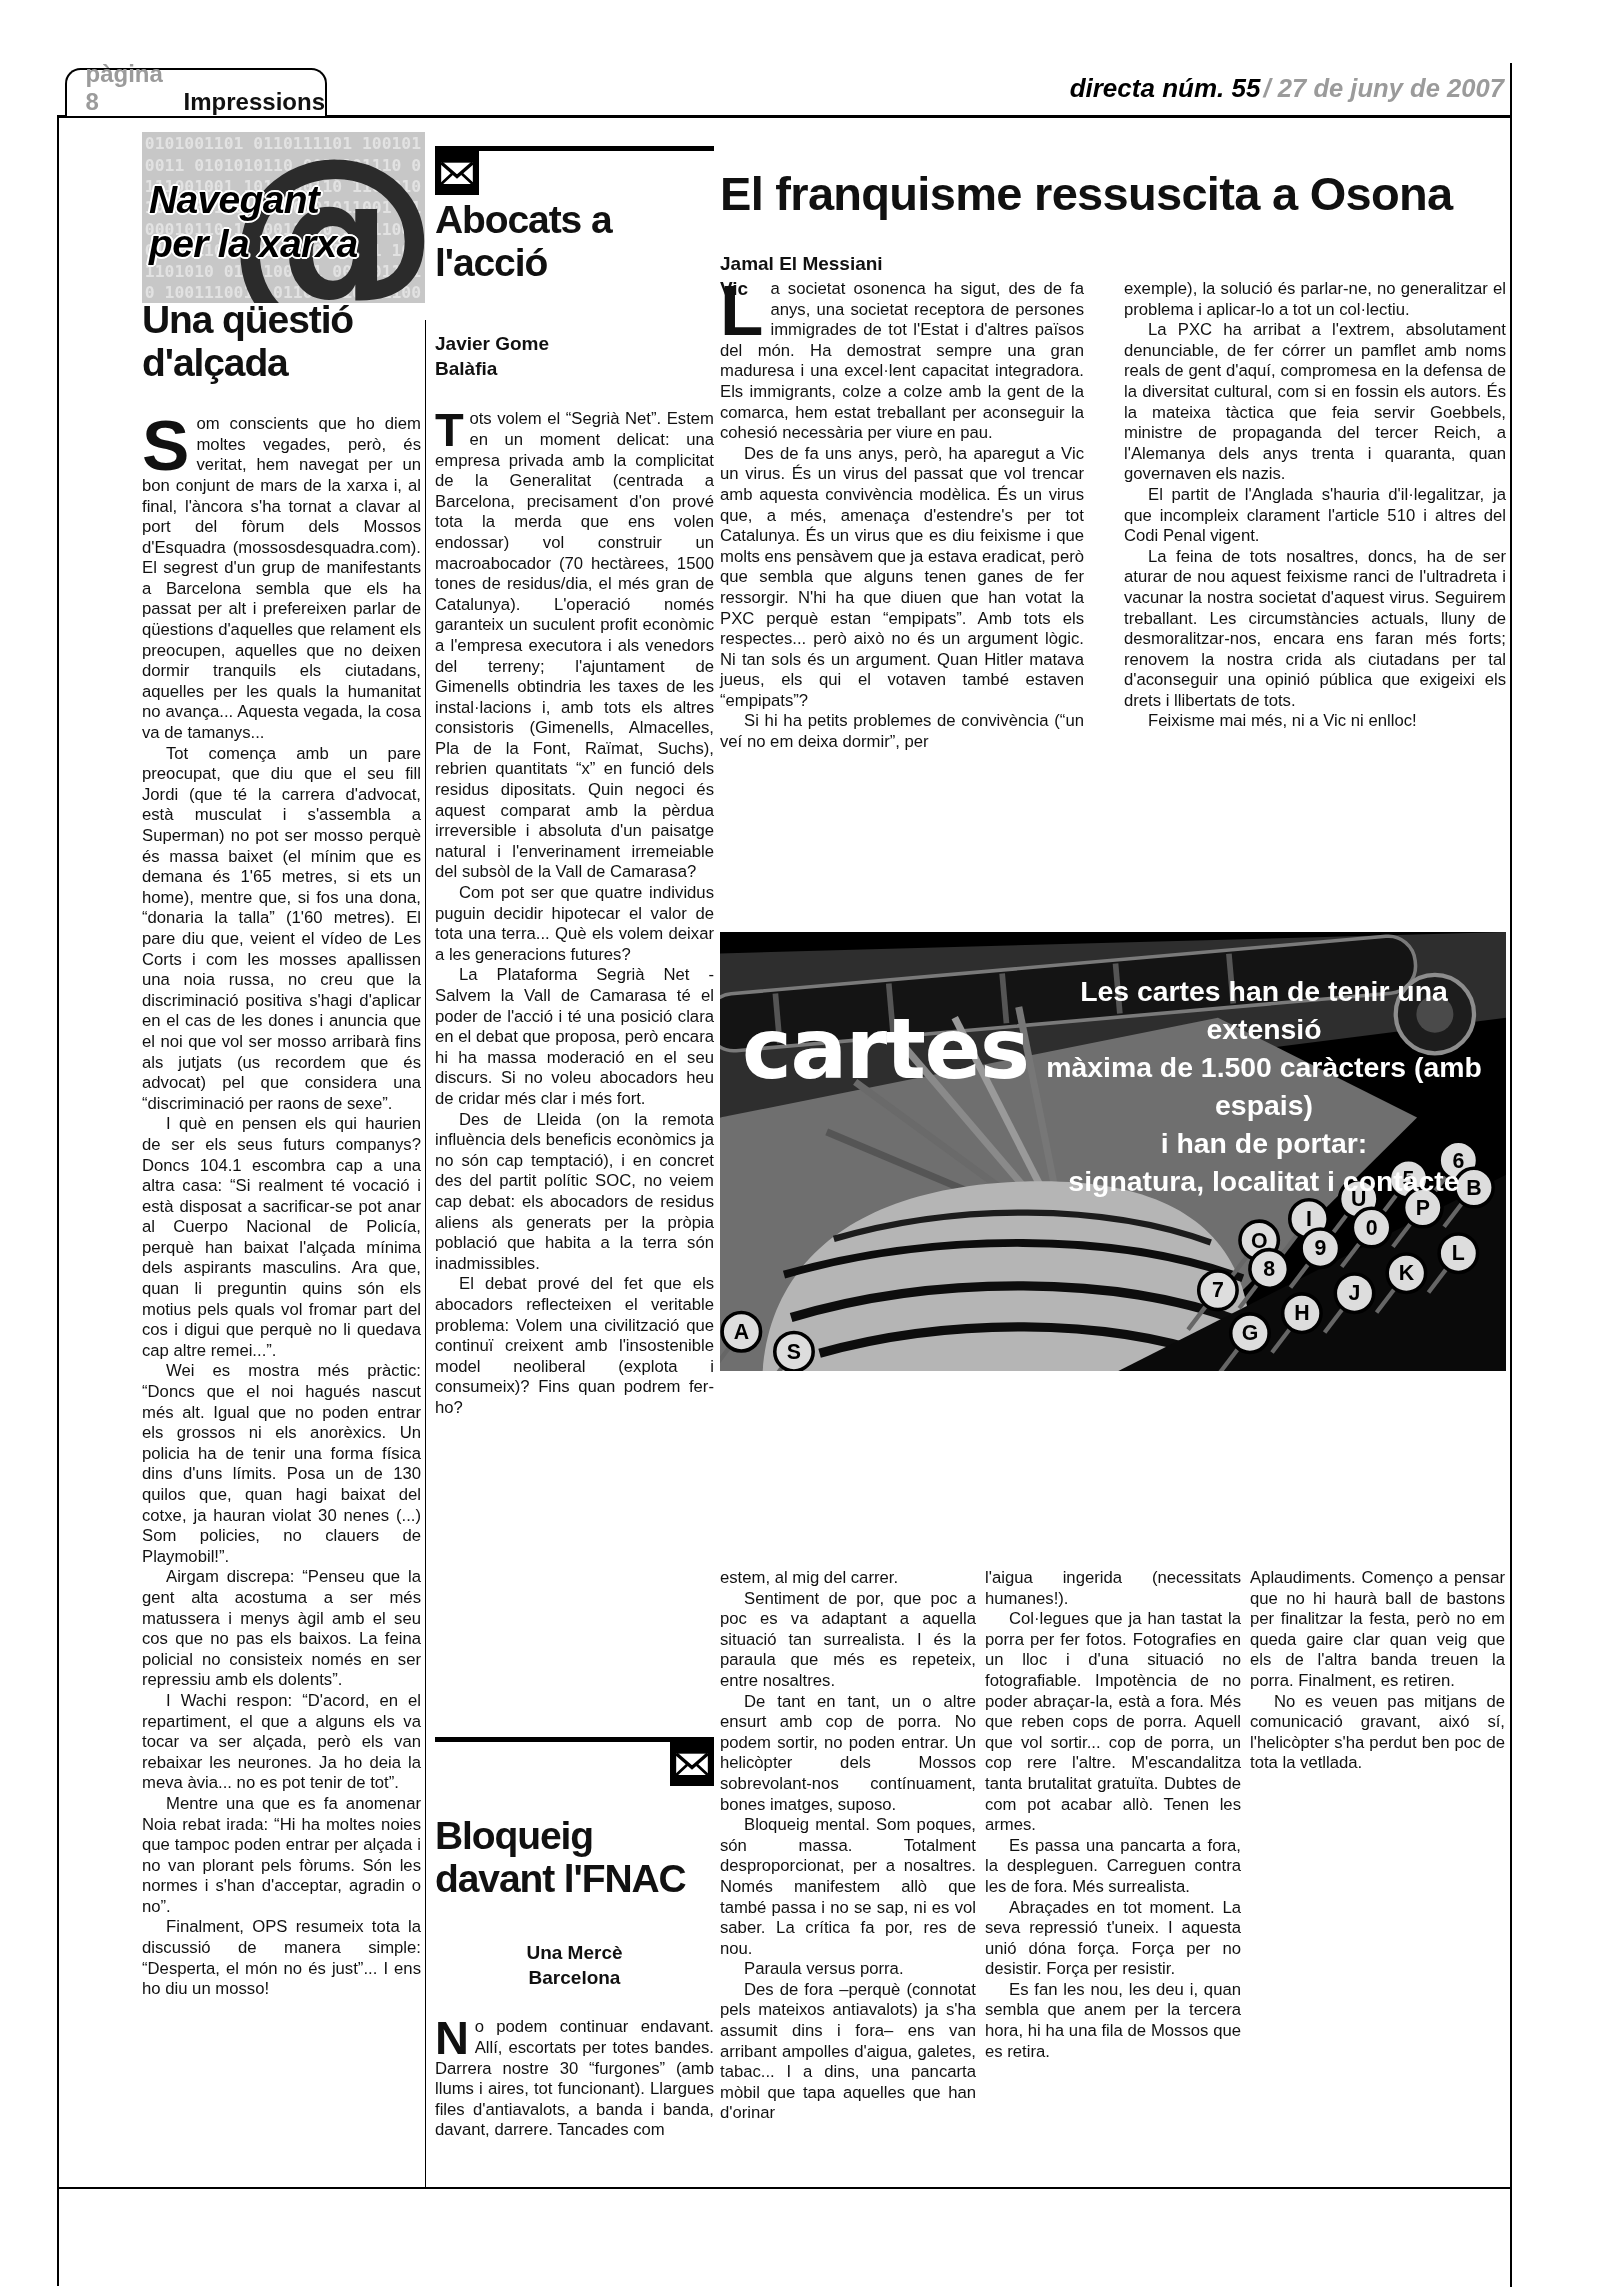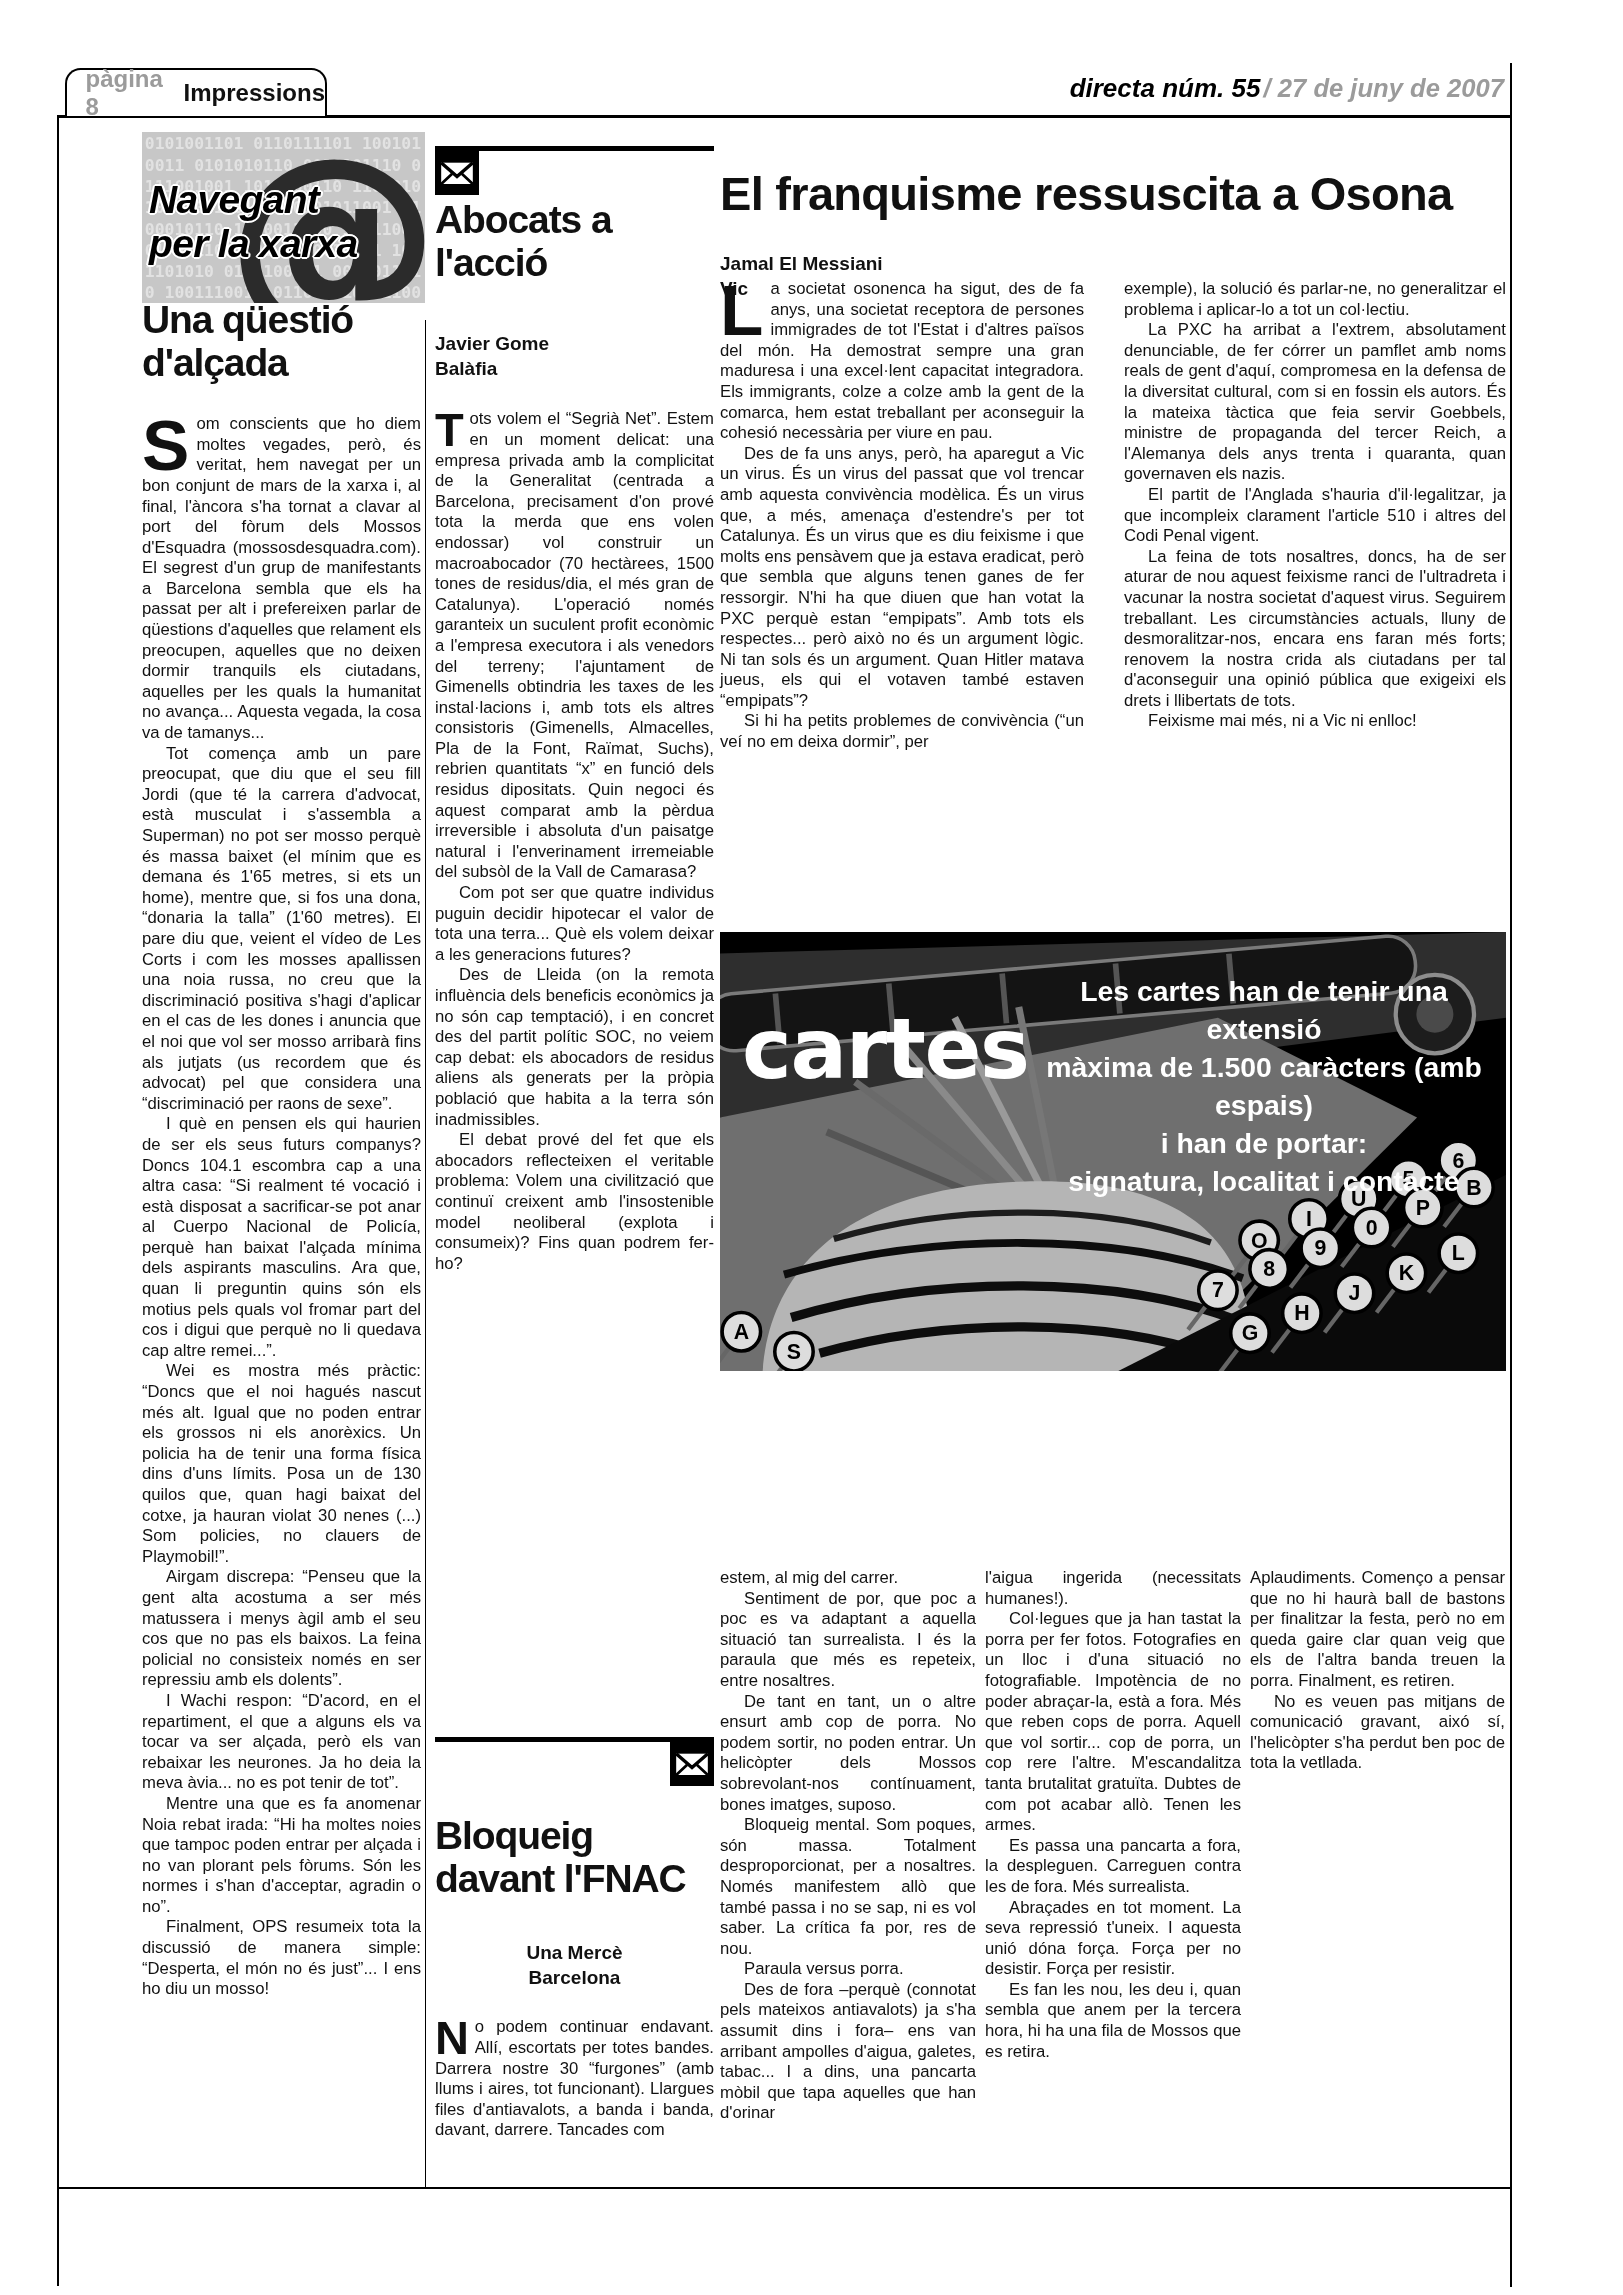--- a/index.html
+++ b/index.html
@@ -9,21 +9,21 @@
   
   .rule-top{position:absolute;left:57px;top:115px;width:1455px;height:2.8px;background:#000;}
   .border-left{position:absolute;left:57px;top:115px;width:2.1px;height:2171px;background:#000;}
   .border-right{position:absolute;left:1510px;top:63px;width:2.1px;height:2224px;background:#000;}
   .rule-bottom{position:absolute;left:57px;top:2187px;width:1455px;height:2.1px;background:#000;}
   .divider-ab{position:absolute;left:425px;top:320px;width:1.4px;height:1867px;background:#000;}
 
   
   .tab{position:absolute;left:65px;top:68px;width:262px;height:48px;background:#fff;
        border:2.1px solid #000;border-bottom:none;border-radius:15.6px 15.6px 0 0;
-       display:flex;align-items:center;padding-left:18.5px;font-size:24px;font-weight:700;box-sizing:border-box;}
+       display:flex;align-items:flex-end;padding-left:18.5px;font-size:24px;font-weight:700;box-sizing:border-box;}
   .tab-page{color:#9b9b9b;margin-right:8.5px;}
   .header-right{position:absolute;right:119px;top:73px;font-style:italic;font-weight:700;white-space:nowrap;}
   .issue{font-size:26px;color:#000;}
   .hdr-date{font-size:25.6px;color:#9b9b9b;}
 
   
   .logo-box{position:absolute;left:142px;top:132px;width:283px;height:171px;background:#c7c7c7;overflow:hidden;}
   .binary{position:absolute;inset:0;font-family:"DejaVu Sans Mono",monospace;font-size:16.4px;line-height:21.3px;
           font-weight:700;color:#e2e2e2;word-break:break-all;padding:1.4px 2.8px;}
   .at{position:absolute;right:-14.2px;top:-21.3px;font-size:213px;font-weight:700;color:#2b2b2b;
@@ -138,20 +138,21 @@
       </svg>
     </div>
     <h1 class="col-title">Abocats a l'acció</h1>
     <div class="byline">
       <div>Javier Gome</div>
       <div>Balàfia</div>
     </div>
     <div class="body dc2" lang="ca">
         <p><span class="dropcap">T</span>ots volem el “Segrià Net”. Estem en un moment delicat: una empresa privada amb la complicitat de la Generalitat (centrada a Barcelona, precisament d'on prové tota la merda que ens volen endossar) vol construir un macroabocador (70 hectàrees, 1500 tones de residus/dia, el més gran de Catalunya). L'operació només garanteix un suculent profit econòmic a l'empresa executora i als venedors del terreny; l'ajuntament de Gimenells obtindria les taxes de les instal·lacions i, amb tots els altres consistoris (Gimenells, Almacelles, Pla de la Font, Raïmat, Suchs), rebrien quantitats “x” en funció dels residus dipositats. Quin negoci és aquest comparat amb la pèrdua irreversible i absoluta d'un paisatge natural i l'enverinament irremeiable del subsòl de la Vall de Camarasa?</p>
         <p>Com pot ser que quatre individus puguin decidir hipotecar el valor de tota una terra... Què els volem deixar a les generacions futures?</p>
+        <p>La Plataforma Segrià Net - Salvem la Vall de Camarasa té el poder de l'acció i té una posició clara en el debat que proposa, però encara hi ha massa moderació en el seu discurs. Si no voleu abocadors heu de cridar més clar i més fort.</p>
         <p>Des de Lleida (on la remota influència dels beneficis econòmics ja no són cap temptació), i en concret des del partit polític SOC, no veiem cap debat: els abocadors de residus aliens als generats per la pròpia població que habita a la terra són inadmissibles.</p>
         <p>El debat prové del fet que els abocadors reflecteixen el veritable problema: Volem una civilització que continuï creixent amb l'insostenible model neoliberal (explota i consumeix)? Fins quan podrem fer-ho?</p>
       </div>
   </section>
 
   <section id="col-b-bottom">
     <div class="kicker right">
       <svg class="envelope" viewBox="0 0 64 64">
         <rect width="64" height="64" fill="#000"></rect>
         <rect x="9" y="17" width="46" height="31" fill="#fff"></rect>

